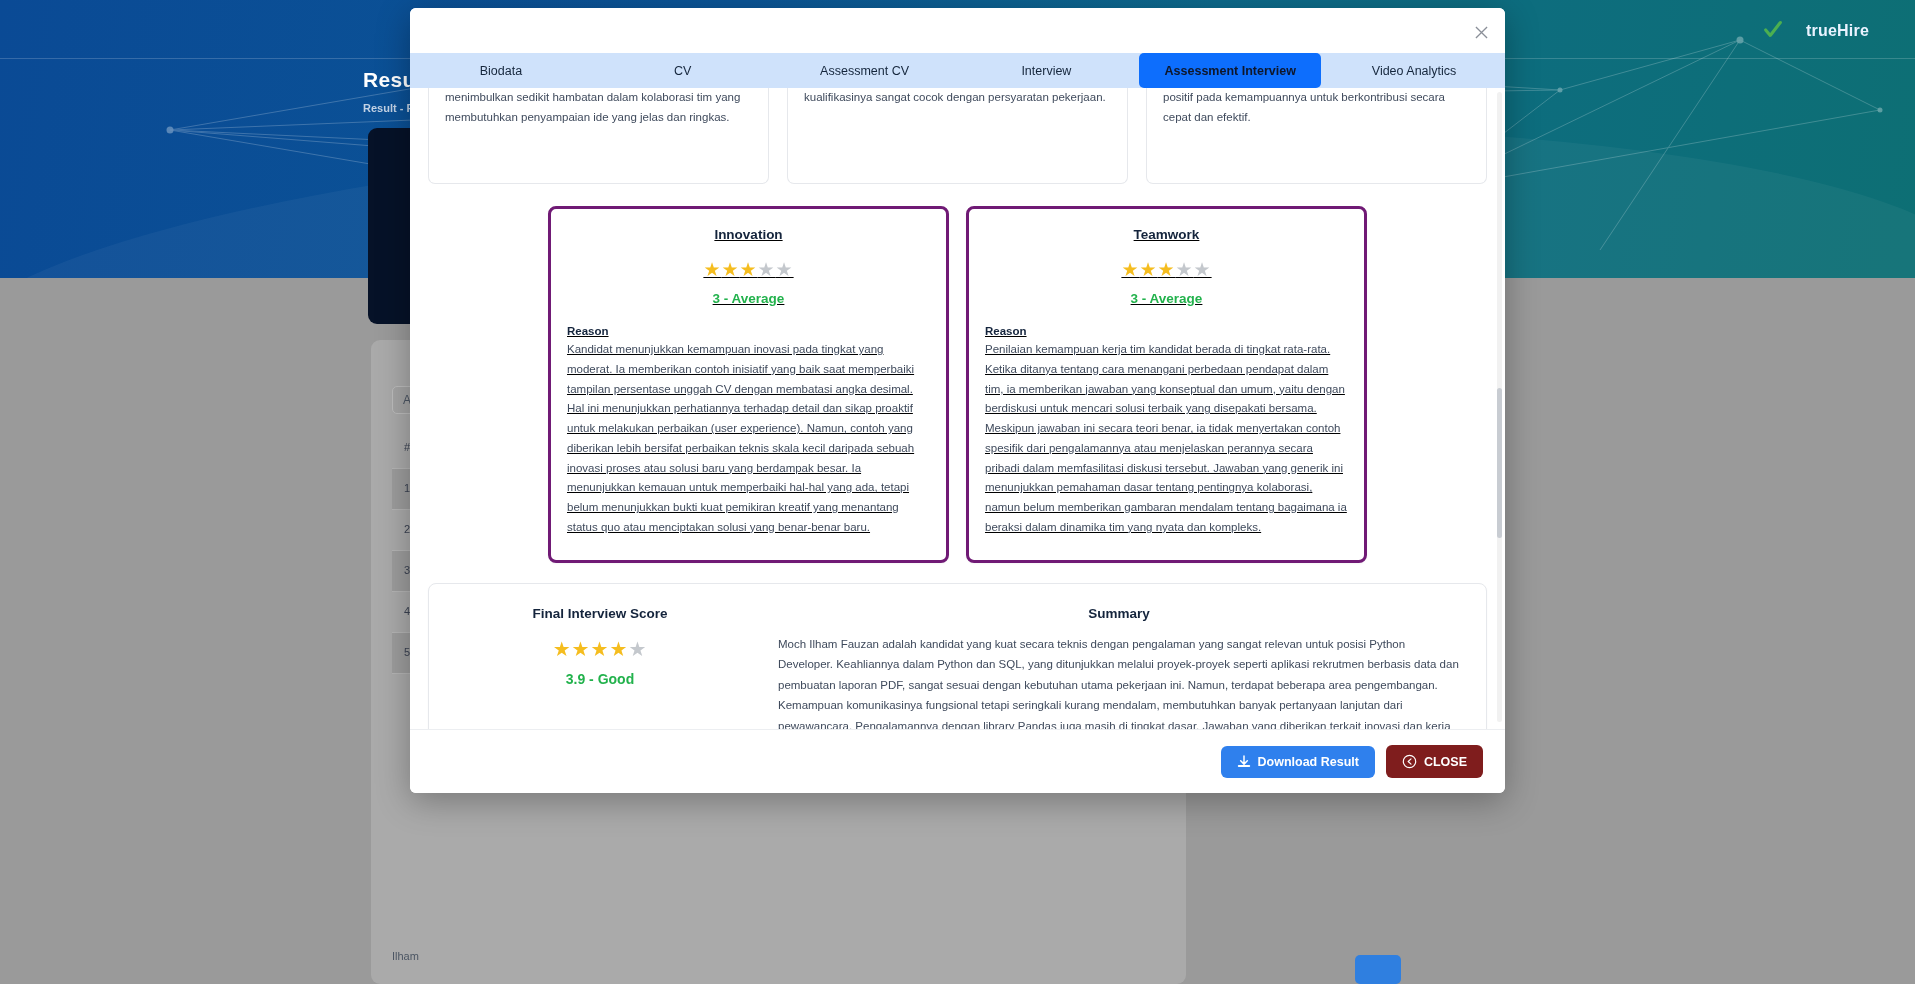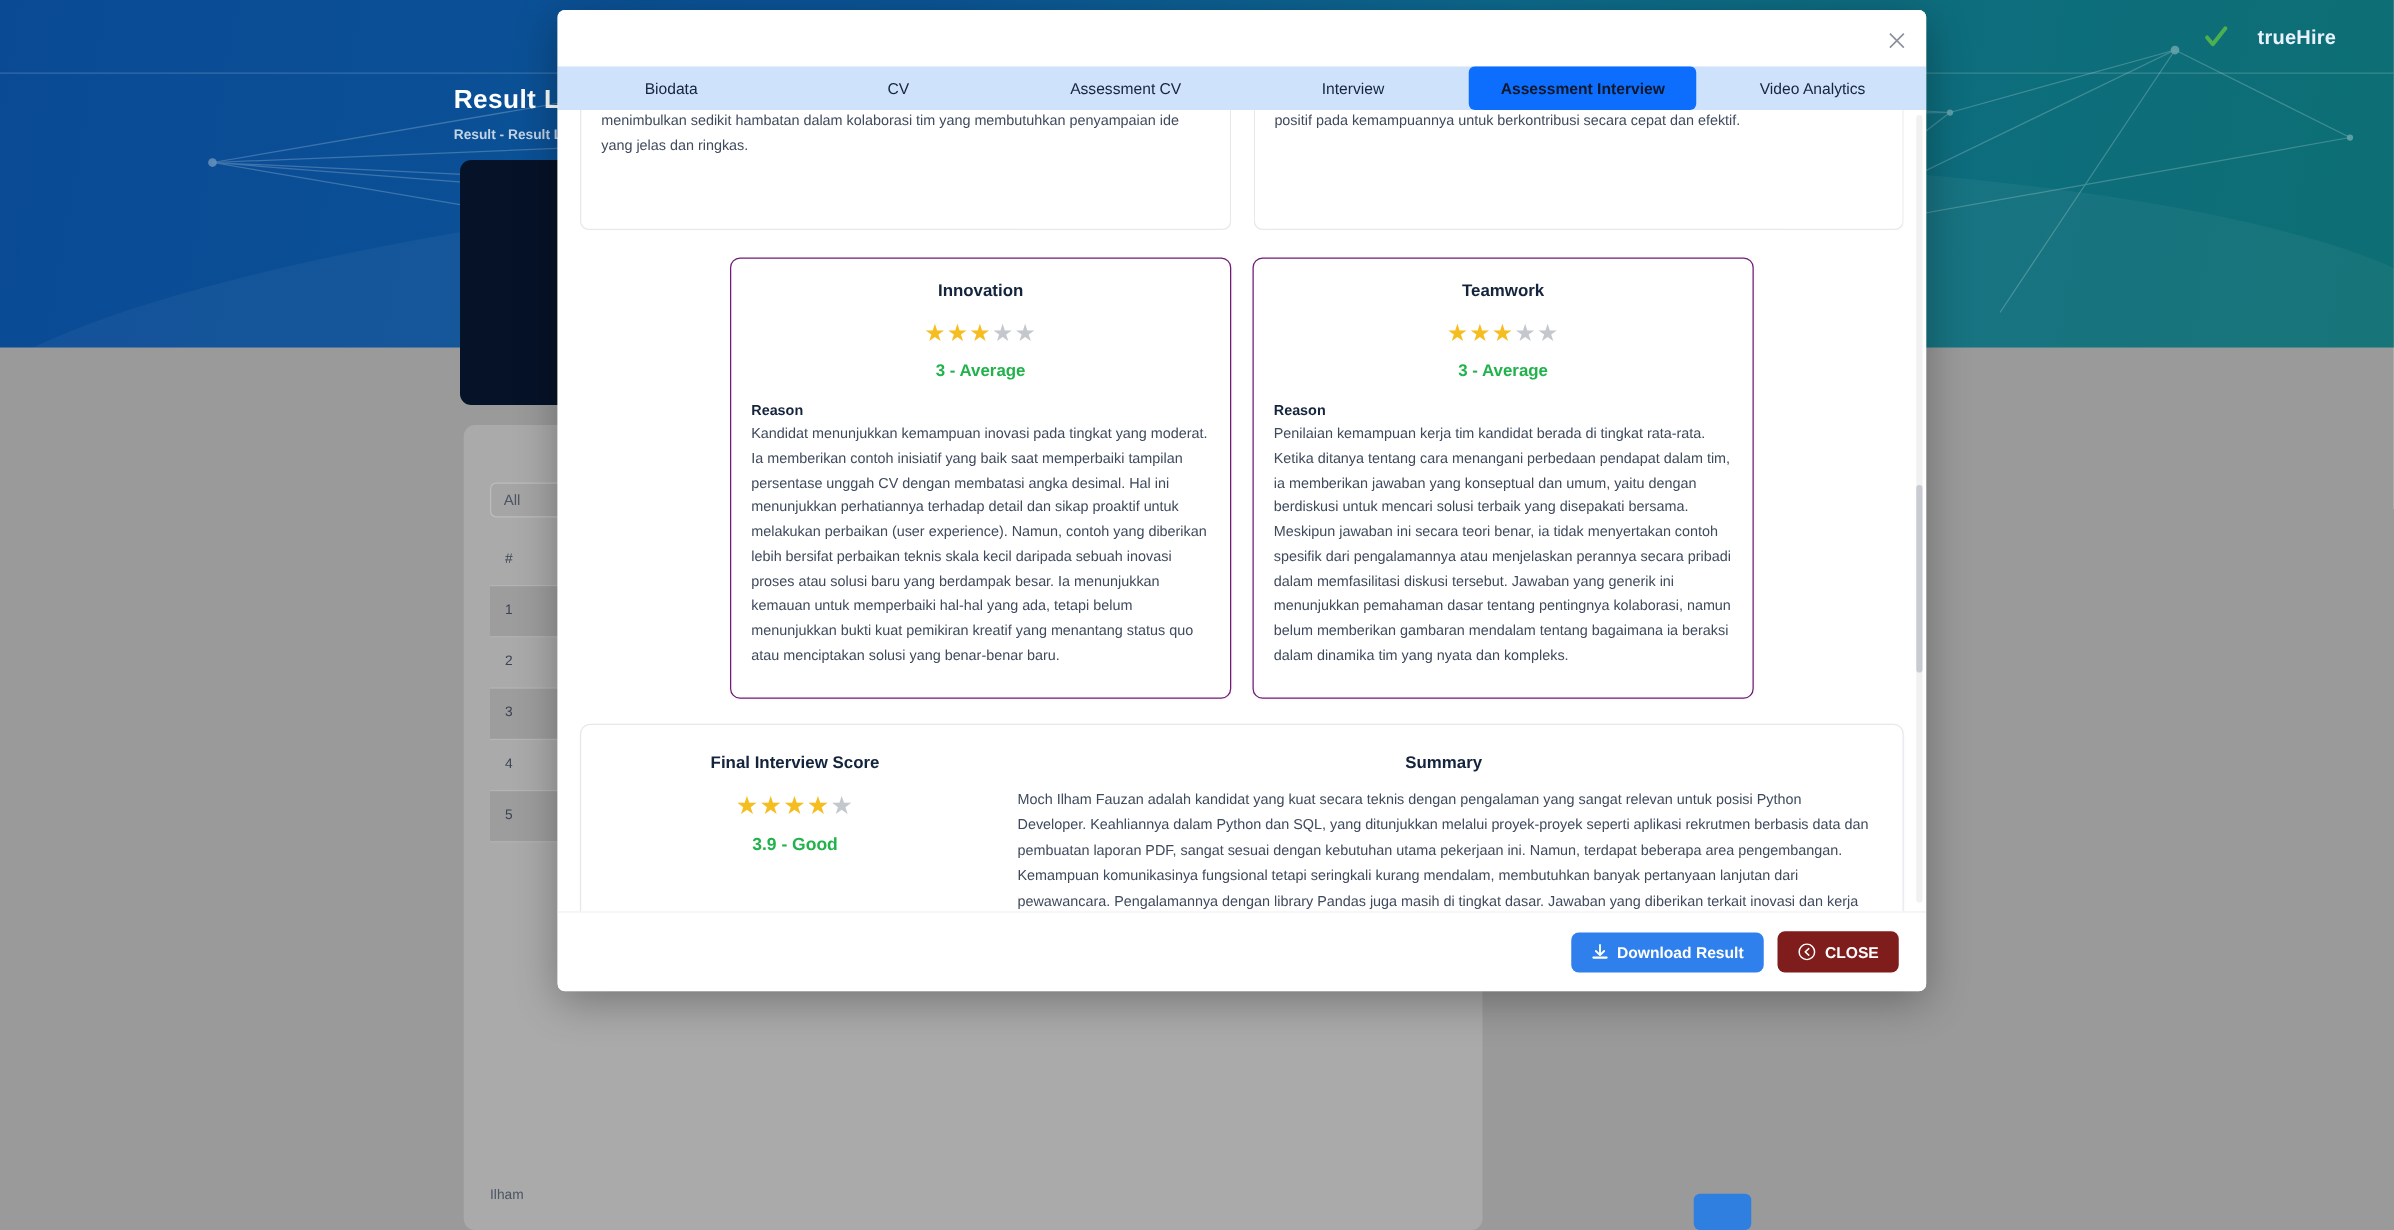--- a/index.html
+++ b/index.html
@@ -65,21 +65,20 @@
   #bg-pagebtn { position: absolute; left: 1355px; top: 955px; width: 46px; height: 29px; background: #2f7fe0; border-radius: 5px; }
   #bg-blue-btn { position: absolute; left: 1400px; top: 356px; width: 36px; height: 25px; background: #2f7fe0; border-radius: 5px; }
 
   
   #modal {
     position: absolute; left: 410px; top: 8px; width: 1095px; height: 785px;
     background: #ffffff; border-radius: 6px;
     box-shadow: 0 8px 34px rgba(0,0,0,.30);
     display: flex; flex-direction: column;
     overflow: hidden;
-    margin-left: 36px;
   }
   #modal-topbar {
     height: 45px; position: relative; flex: none; background: #fff;
   }
   #close-x {
     position: absolute; right: 12px; top: 12px;
     width: 24px; height: 24px;
     display: flex; align-items: center; justify-content: center;
     color: #8a8f98; font-size: 15px; cursor: pointer; line-height: 1;
   }
@@ -113,23 +112,24 @@
 
   .row3 { display: flex; gap: 18px; margin-top: 0; }
   .topcard {
     flex: 1; border: 1px solid #e6e8ec; border-top: none; border-radius: 0 0 7px 7px;
     background: #fff; padding: 0 16px 22px 16px; height: 96px;
   }
   .topcard p { font-size: 11.5px; line-height: 1.72; color: #3f4a5c; }
 
   .row2 { display: flex; gap: 17px; margin-top: 22px; padding: 0 120px; }
   .scorecard {
-    flex: 1; border: 1px solid #701a75; border-radius: 8px;
+    flex: 1; border: 3px solid #701a75; border-radius: 8px;
     background: #fff; padding: 18px 16px 22px 16px;
     box-shadow: 0 1px 2px rgba(16,24,40,.04);
+    text-decoration: underline;
   }
   .sc-title { text-align: center; font-size: 13.5px; font-weight: bold; color: #14243c; }
   .stars { text-align: center; margin-top: 18px; font-size: 19px; letter-spacing: 1px; line-height: 1; }
   .star-on { color: #f5bd1f; }
   .star-off { color: #c4c8cd; }
   .sc-label { text-align: center; font-size: 13.5px; font-weight: bold; color: #22b24c; margin-top: 12px; }
   .reason-h { font-size: 11.5px; font-weight: bold; color: #14243c; margin-top: 19px; }
   .reason-p { font-size: 11.5px; line-height: 1.72; color: #3f4a5c; margin-top: 3px; text-align: left; }
 
   #final-card {
@@ -247,20 +247,23 @@
   <div id="modal-body">
 
     <div class="scroll-track"></div>
     <div class="scroll-thumb"></div>
 
     <div class="row3">
       <div class="topcard">
         <p>menimbulkan sedikit hambatan dalam kolaborasi tim yang membutuhkan penyampaian ide yang jelas dan ringkas.</p>
       </div>
       <div class="topcard">
+        <p>kualifikasinya sangat cocok dengan persyaratan pekerjaan.</p>
+      </div>
+      <div class="topcard">
         <p>positif pada kemampuannya untuk berkontribusi secara cepat dan efektif.</p>
       </div>
     </div>
 
     <div class="row2">
 
       <div class="scorecard">
         <div class="sc-title">Innovation</div>
         <div class="stars"><span class="star-on">★</span><span class="star-on">★</span><span class="star-on">★</span><span class="star-off">★</span><span class="star-off">★</span></div>
         <div class="sc-label">3 - Average</div>

